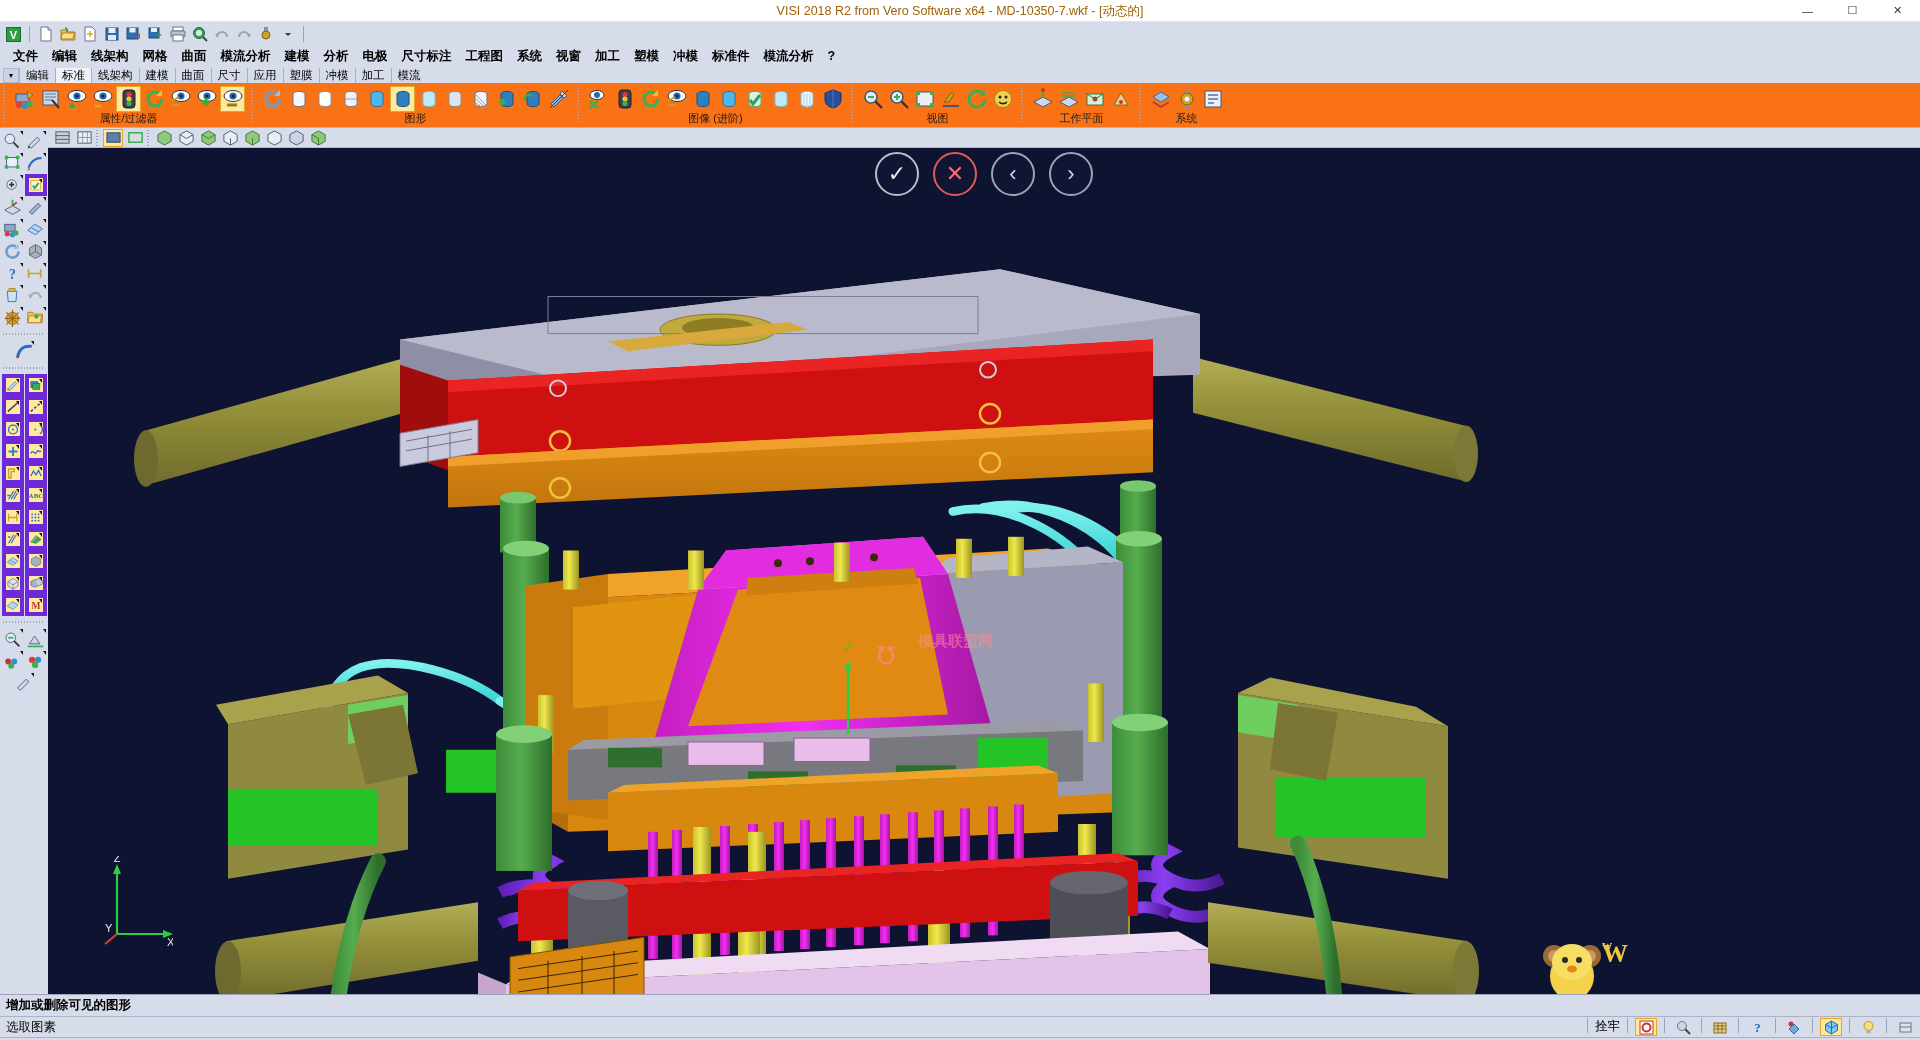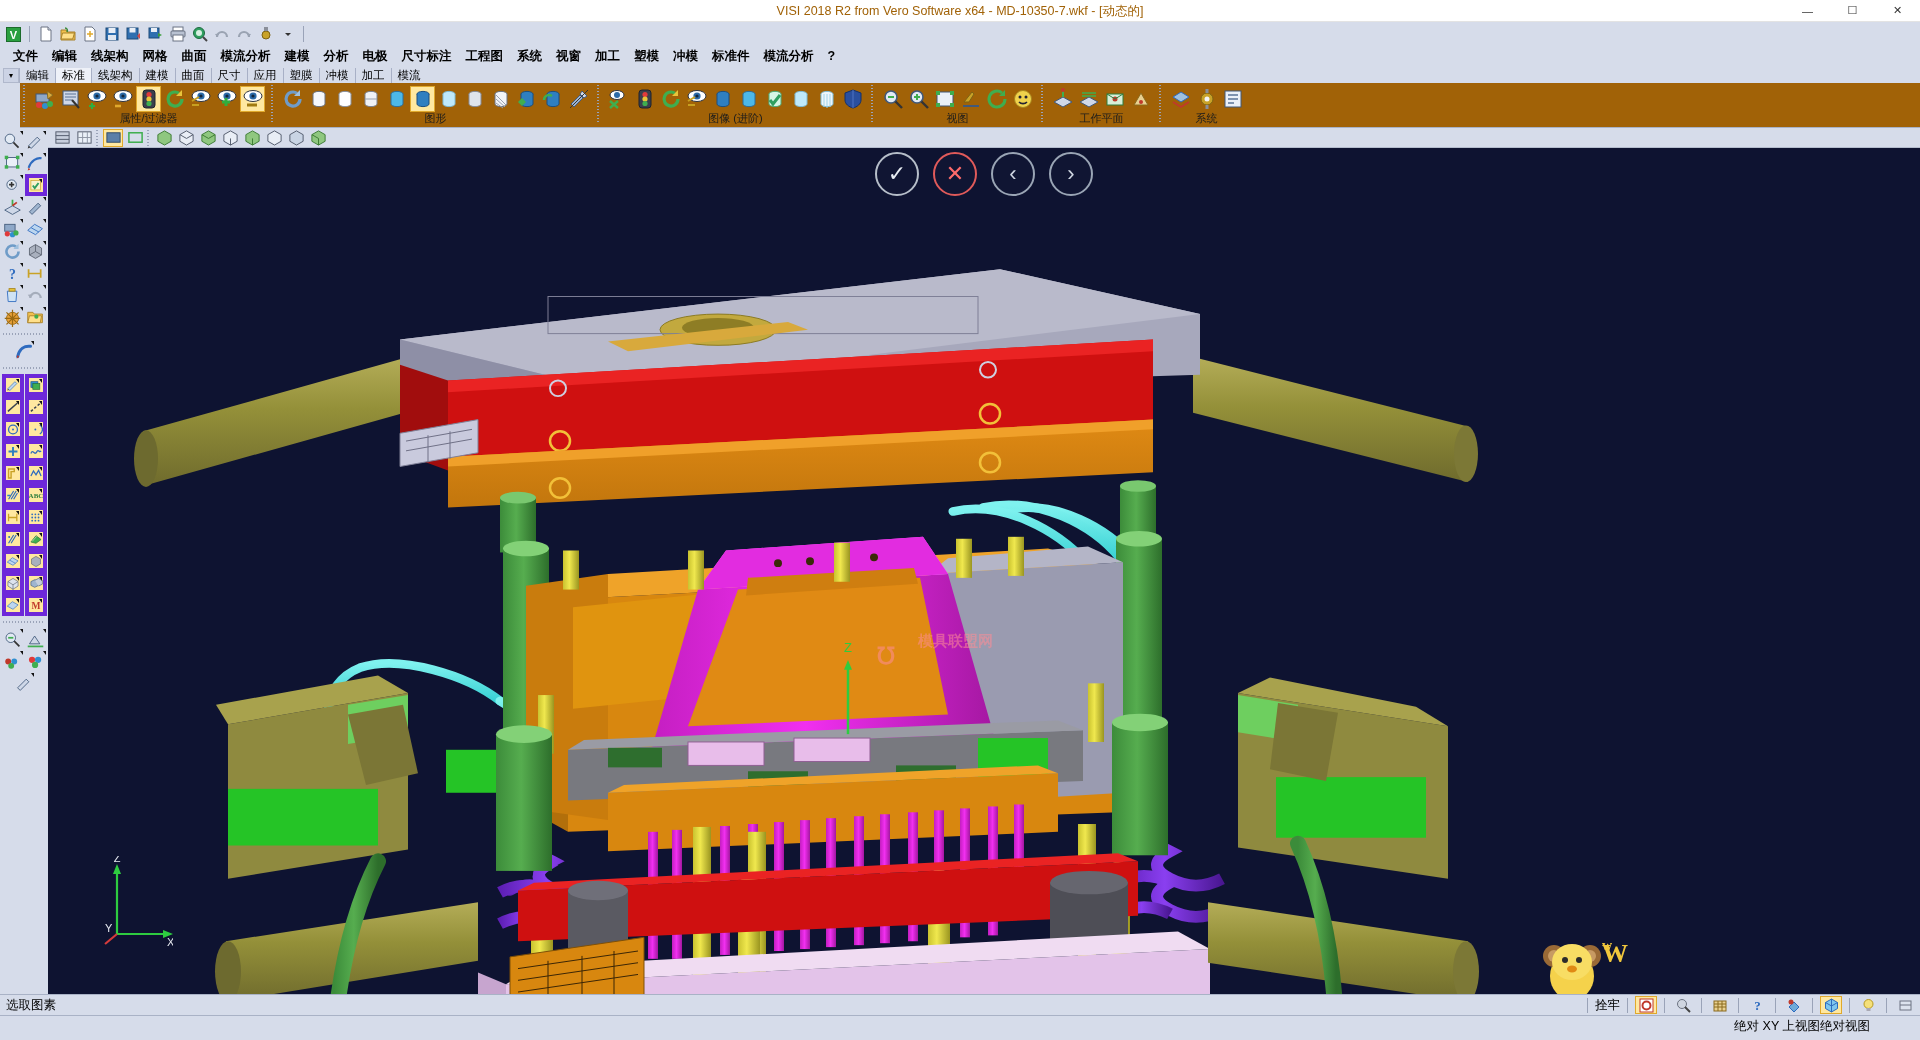--- a/index.html
+++ b/index.html
@@ -59,25 +59,24 @@
     font-size:8px; background:#ccd3e5; border:1px solid #b0b8cc;
   }
   #ribbontabs .rt{
     padding:0 6px; height:15px; line-height:14px;
     border-left:1px solid #a8b0c6; white-space:nowrap;
   }
   #ribbontabs .rt.active{ background:#eef1f8; font-weight:normal; }
 
   
   #ribbon{
-    height:45px; background:#a16207;
+    height:45px; background:#f97316;
     display:flex; align-items:flex-start;
     border-bottom:1px solid #a9b2c6;
     position:relative;
-    margin-left:20px;
   }
   .rgroup{ display:flex; flex-direction:column; height:45px; position:relative; }
   .rgroup .icons{ display:flex; align-items:center; height:30px; padding:1px 3px 0 3px; gap:1px;}
   .rgroup .glabel{
     text-align:center; font-size:11px; line-height:13px; color:#1c1c1c;
     margin-top:-1px;
   }
   .gripper{
     width:5px; height:38px; margin:2px 2px 0 2px;
     background-image:repeating-linear-gradient(to bottom,#9aa3b8 0 1px,transparent 1px 3px);
@@ -146,21 +145,21 @@
     height:22px; display:flex; align-items:center;
     border-top:1px solid #9aa3b8;
     padding-left:6px; font-weight:bold; font-size:12.5px;
   }
   #statusline2{
     height:21px; display:flex; align-items:center;
     border-top:1px solid #a9b2c6;
     padding-left:6px; font-size:12.5px; position:relative;gap:8px;
   }
   #statusline2 .right{
-    margin-left:auto; display:flex; align-items:center; gap:0px; padding-right:4px;
+    margin-left:auto; display:flex; gap:0px; padding-right:4px;
   }
   .sbar-sep{ width:1px;height:15px;background:#9aa3b8;margin:0 7px;}
   .sicon{ width:22px;height:18px;display:flex;align-items:center;justify-content:center;}
   .sicon.sel{ background:#ffe8a0; border:1px solid #e0a92c; }
   #statusline3{
     height:21px; display:flex; align-items:center;
     border-top:1px solid #a9b2c6;
     font-size:12.5px; padding-right:4px;
   }
 
@@ -1417,20 +1416,21 @@
         <circle cx="51" cy="38" r="3" fill="#2b2b2b"></circle>
         <ellipse cx="44" cy="47" rx="5" ry="3.5" fill="#e08a14"></ellipse>
         <text x="74" y="40" font-size="26" font-family="Liberation Serif" font-weight="bold" fill="#f0c63c">W</text>
         <text x="74" y="28" font-size="14" font-family="Liberation Serif" font-weight="bold" fill="#f0c63c">w</text>
       </svg>
     </div>
   </div>
 </div>
 
 <div id="statusarea">
+  <div id="statusline1">增加或删除可见的图形</div>
 
   <div id="statusline2">
     <span>选取图素</span>
     <span class="right">
       <span class="sbar-sep"></span>
       <span>拴牢</span>
       <span class="sbar-sep"></span>
       <span class="sicon sel">
         <svg width="15" height="15" viewBox="0 0 15 15">
             <rect x="1" y="1" width="13" height="13" fill="#fff" stroke="#c0392b"></rect>

